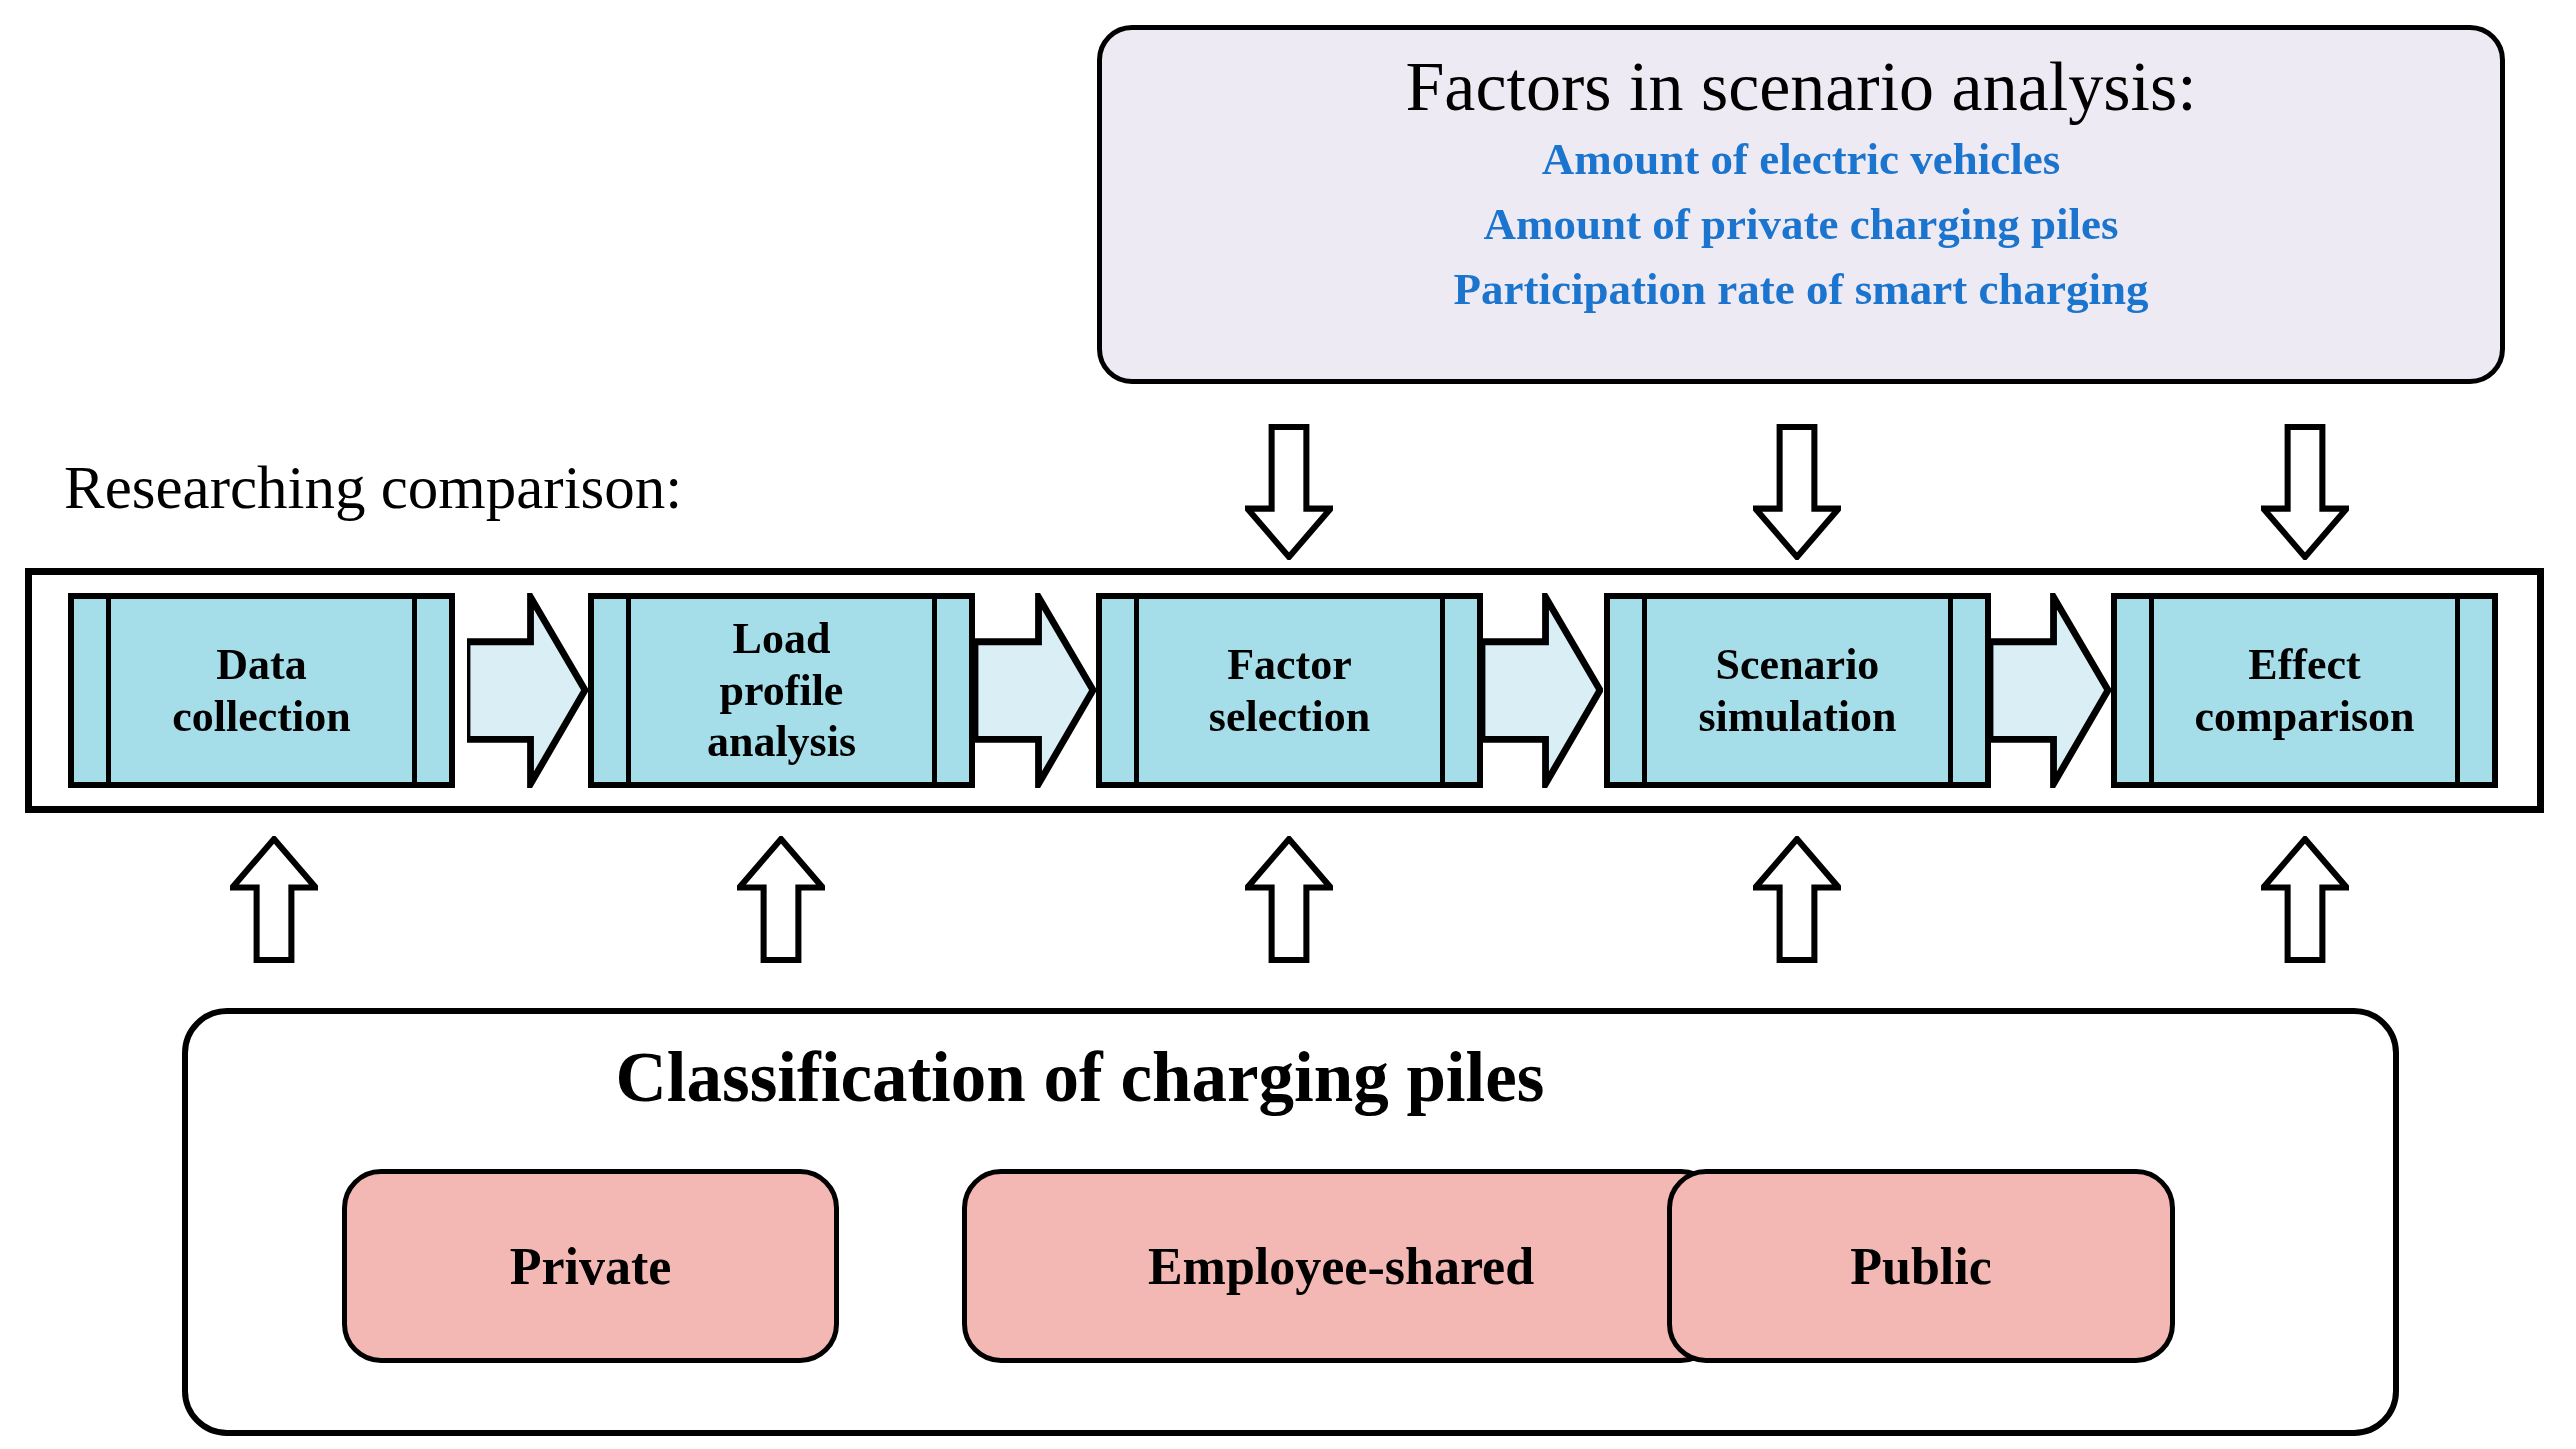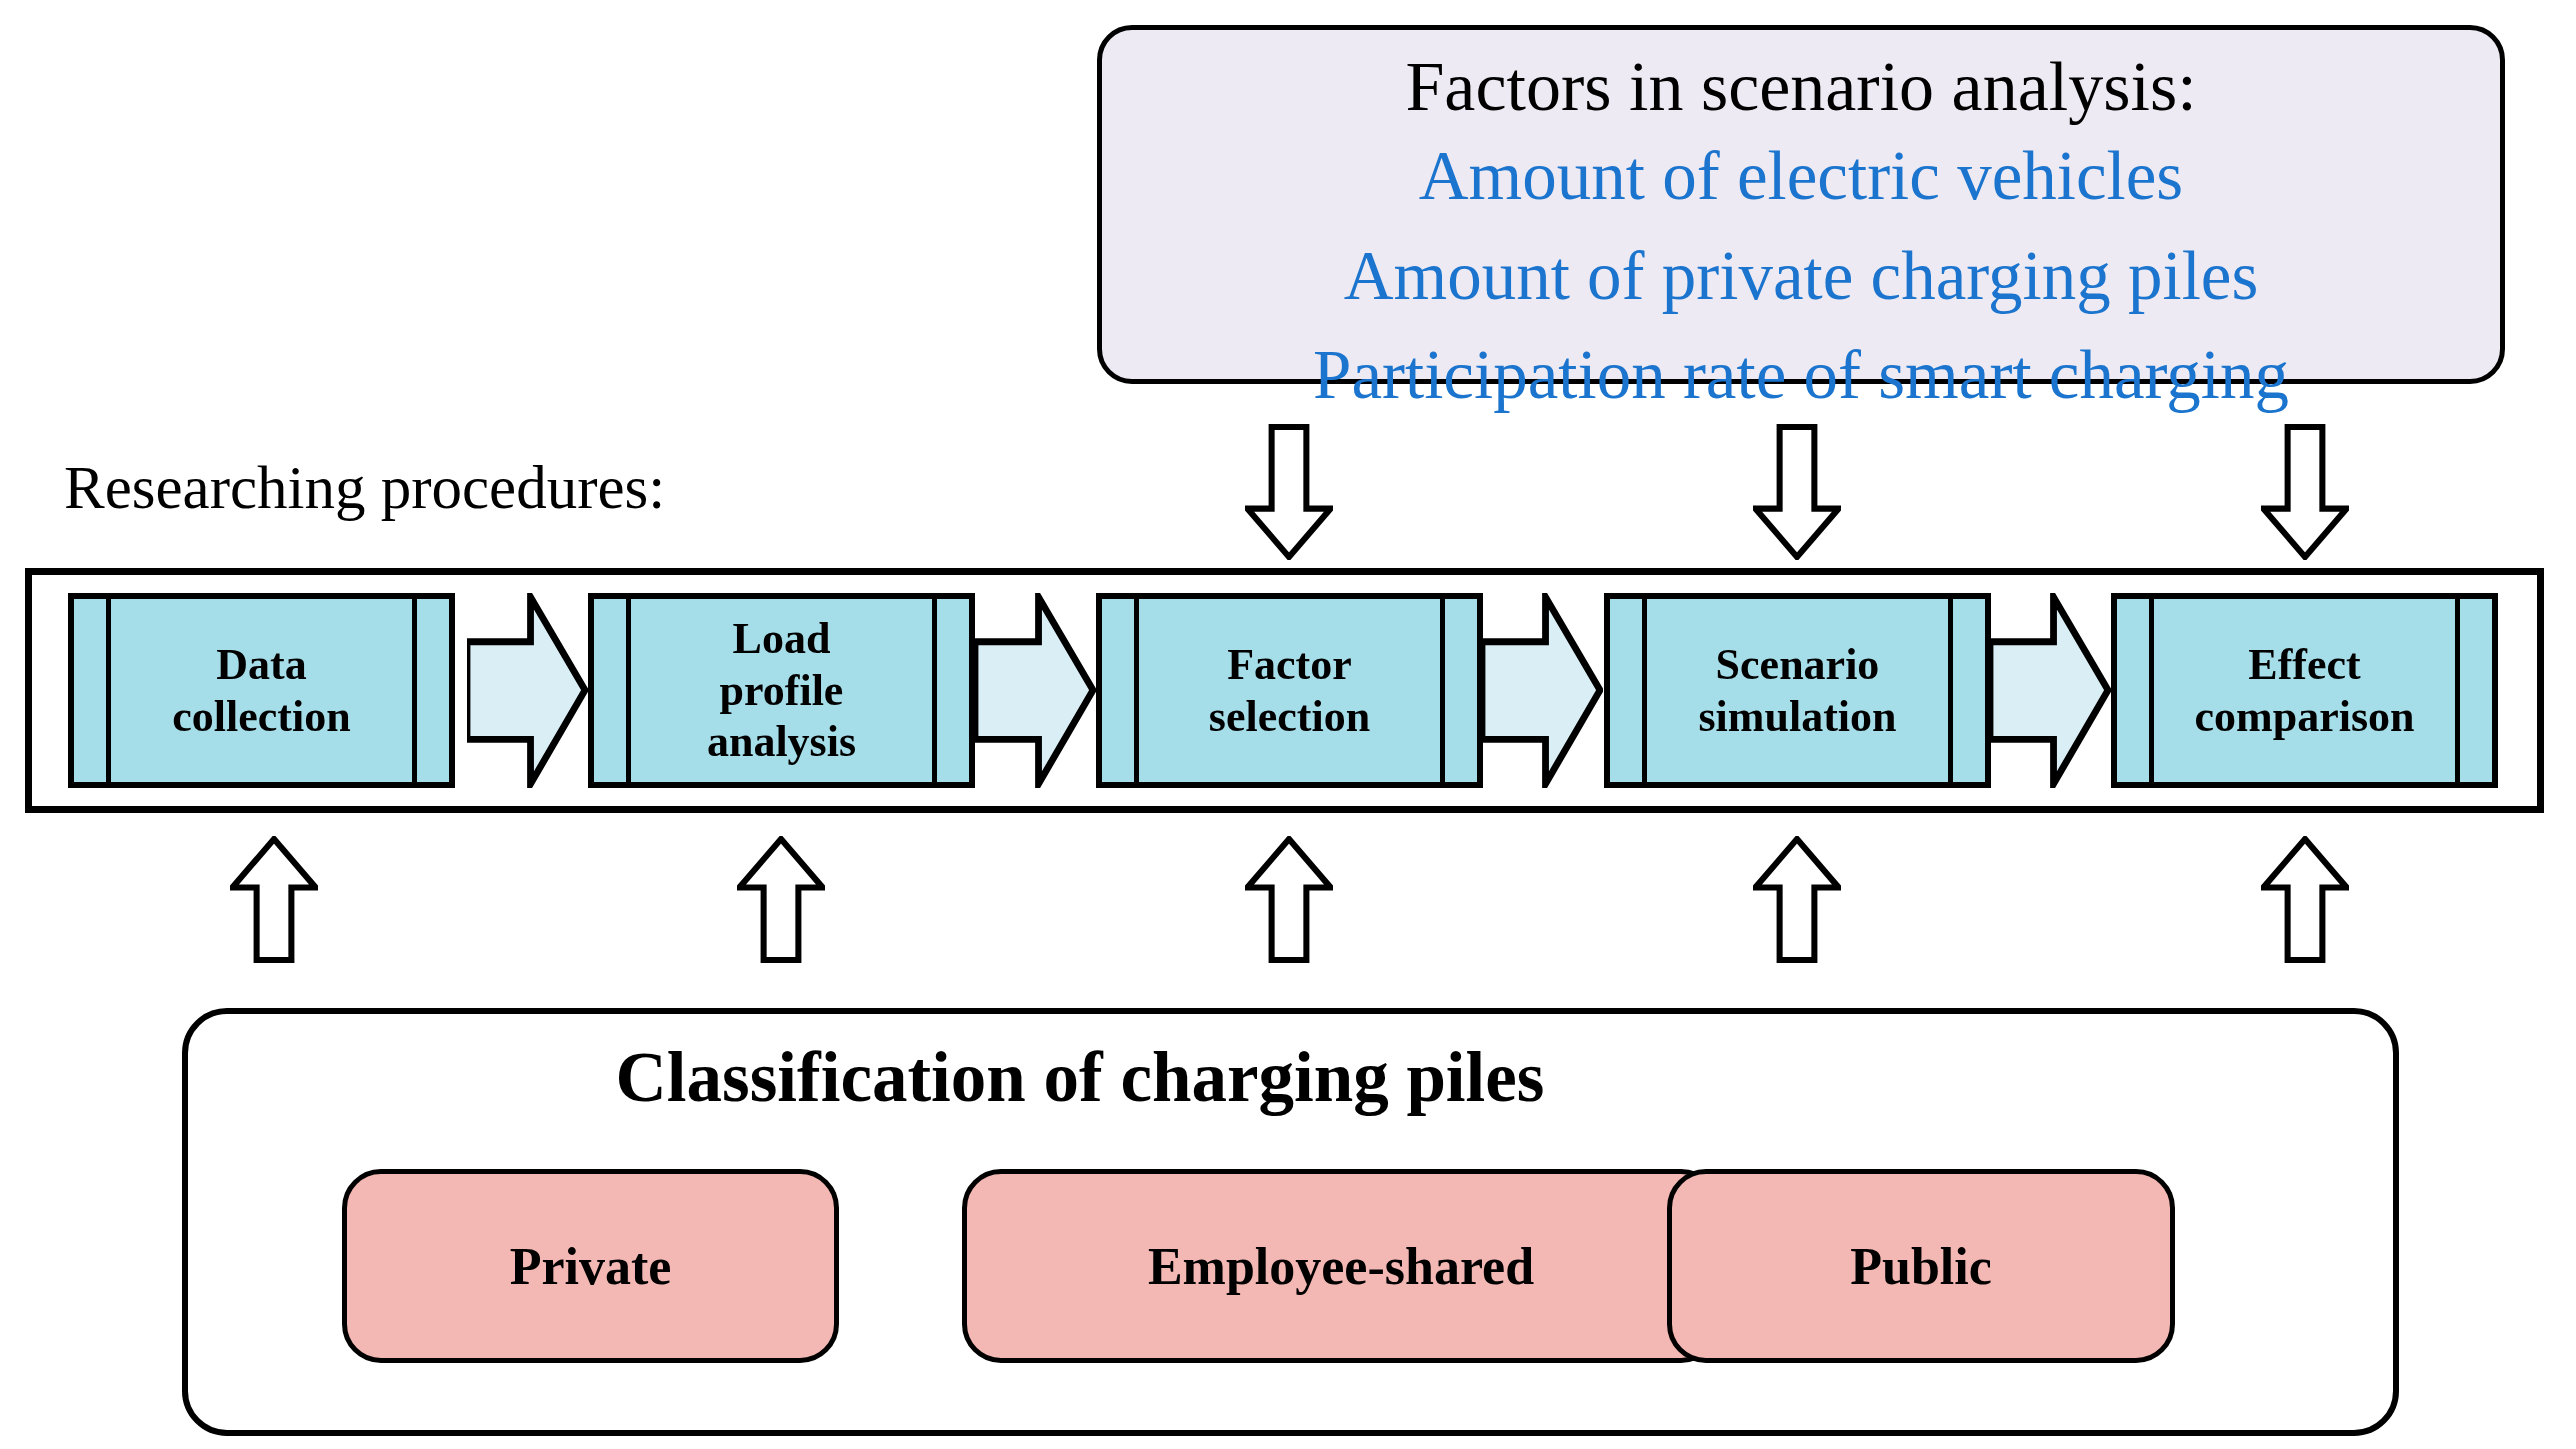--- a/index.html
+++ b/index.html
@@ -29,21 +29,21 @@
     border-radius:35px;
     display:flex;flex-direction:column;align-items:center;justify-content:flex-start;
     padding:16.7px 23px 13.6px 23px;
     text-align:center;
   }
   .factors-title{
     font-size:70px;font-weight:normal;line-height:1.15;
     color:var(--ink);white-space:nowrap;
   }
   .factors-item{
-    font-size:69px;font-weight:normal;line-height:1.44;
+    font-size:45px;font-weight:bold;line-height:1.44;
     color:var(--blue-text);white-space:nowrap;
   }
 
   
   .research-label{
     position:absolute;left:64px;top:453px;
     font-size:61px;font-weight:normal;white-space:nowrap;
   }
 
   
@@ -97,21 +97,21 @@
 
 <div id="stage">
 
   <div class="factors-box">
     <div class="factors-title">Factors in scenario analysis:</div>
     <div class="factors-item">Amount of electric vehicles</div>
     <div class="factors-item">Amount of private charging piles</div>
     <div class="factors-item">Participation rate of smart charging</div>
   </div>
 
-  <div class="research-label">Researching procedures:</div>
+  <div class="research-label">Researching comparison:</div>
 
   <svg class="down-arrow" style="left:1245px" viewBox="0 0 116 180">
     <polygon points="35,4 81,4 81,112 113,112 58,176 3,112 35,112" fill="#ffffff" stroke="#000000" stroke-width="8"></polygon>
   </svg>
   <svg class="down-arrow" style="left:1753px" viewBox="0 0 116 180">
     <polygon points="35,4 81,4 81,112 113,112 58,176 3,112 35,112" fill="#ffffff" stroke="#000000" stroke-width="8"></polygon>
   </svg>
   <svg class="down-arrow" style="left:2261px" viewBox="0 0 116 180">
     <polygon points="35,4 81,4 81,112 113,112 58,176 3,112 35,112" fill="#ffffff" stroke="#000000" stroke-width="8"></polygon>
   </svg>

